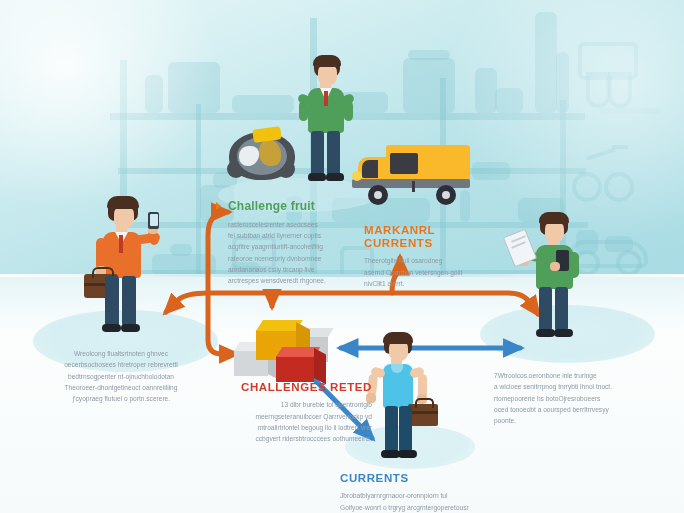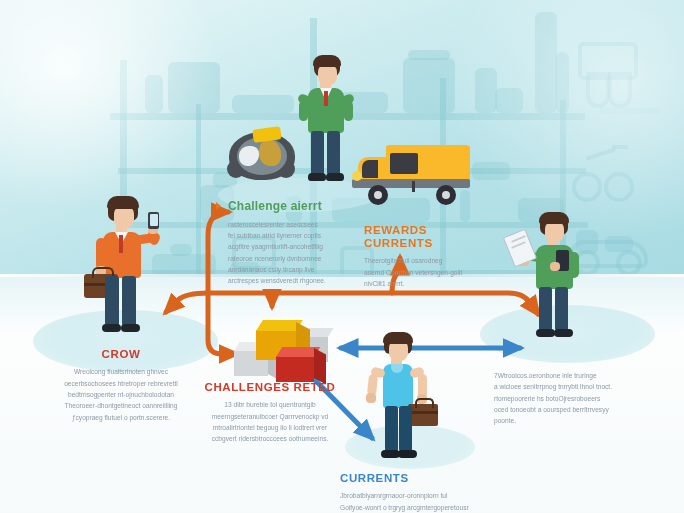--- a/index.html
+++ b/index.html
@@ -335,46 +335,45 @@
     <div class="p" style="left:42px;top:79px;width:30px;height:3px;background:#4a2e1a;"></div>
 
     <div class="p" style="left:19px;top:74px;width:13px;height:46px;background:#1f4a68;border-radius:3px;"></div>
     <div class="p" style="left:33px;top:74px;width:13px;height:46px;background:#1f4a68;border-radius:3px;"></div>
     <div class="p" style="left:15px;top:118px;width:19px;height:8px;background:#1a1f26;border-radius:4px;"></div>
     <div class="p" style="left:32px;top:118px;width:19px;height:8px;background:#1a1f26;border-radius:4px;"></div>
   </div>
 
   <div class="block" style="left:228px;top:200px;width:148px;">
     <span class="bullet"></span>
-    <p class="hd mix" style="color:#4f9e5a;">Challenge aierrt</p>
+    <p class="hd mix" style="color:#4f9e5a;">Challenge fruit</p>
     <p class="bd" style="white-space:pre-line;">rasteroscelesrenter asedcsees
 fei subtban atrid ilynerner coptis
 acgfitre yaagrntiuriift-ancohetfliig
 rateoroe ncenerorly dvnbomnee
 anrdananaos csiiy tircanp live
 arctrespes wensdveredt rhgonee.</p>
   </div>
 
   <div class="block" style="left:364px;top:224px;width:130px;">
-    <p class="hd" style="color:#e8761f;">REWARDS CURRENTS</p>
+    <p class="hd" style="color:#e8761f;">MARKANRL CURRENTS</p>
     <p class="bd" style="white-space:pre-line;">Theerotgite huil osarodneg
 asernd Ooartbon vetersngen-goilt
 nivClit1 aierrt.</p>
   </div>
 
   <div class="block" style="left:52px;top:348px;width:138px;text-align:center;">
-    <p class="hd" style="color:#d13b2a;">CROW</p>
     <p class="bd" style="white-space:pre-line;">Wreolcong flualtsrtnoten ghnvec
 oecerbsocbosees htretroper rebrevrettl
 bedtrnsogpenter nt-ojnuchbolodotan
 Theoroeer-dhontgetineoct oannreiiliing
 ƒcyopraeg flutuel o portn.scerere.</p>
   </div>
 
-  <div class="block" style="left:194px;top:381px;width:152px;text-align:center;">
+  <div class="block" style="left:220px;top:381px;width:152px;text-align:right;">
     <p class="hd" style="color:#d13b2a;">CHALLENGES RETED</p>
     <p class="bd" style="white-space:pre-line;">13 dibr bureble tol quentrontgib
 meerngseteranuibcoer Qarrrvenockp vd
 mtroalirtriontel begoug ilo li lodtrert vrer
 ccbgvert ridersbtrocccees oothumeeins.</p>
   </div>
 
   <div class="block" style="left:494px;top:370px;width:150px;">
     <p class="bd" style="white-space:pre-line;">7Wtroolcos.oeronbone inle truringe
 a wicloee senitrrpnog tnrrybti lhnol tnoct.

